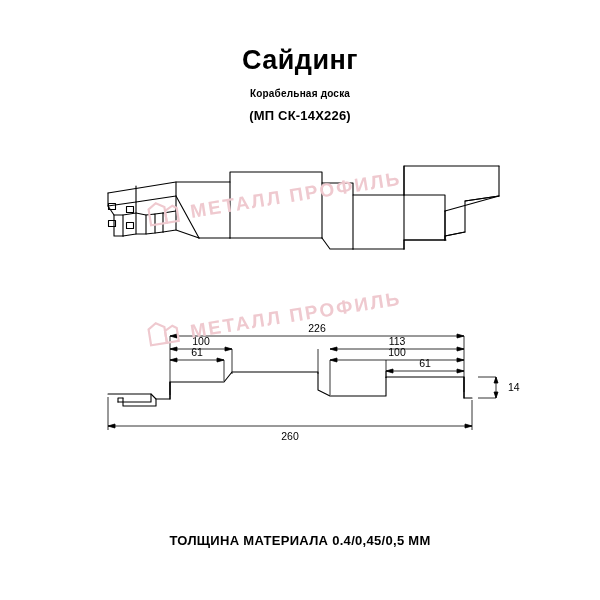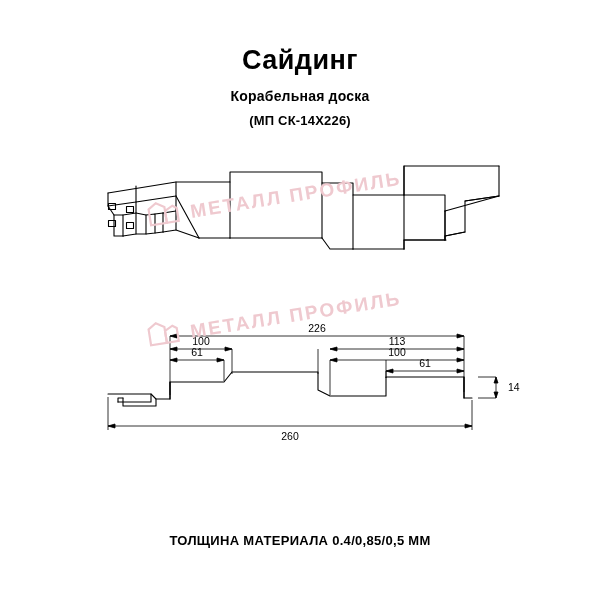--- a/index.html
+++ b/index.html
@@ -29,21 +29,21 @@
     text-align: center;
   }
   .title {
     font-size: 27px;
     font-weight: bold;
     letter-spacing: 0.5px;
     line-height: 1.1;
     margin: 0;
   }
   .subtitle {
-    font-size: 14px;
+    font-size: 10px;
     font-weight: bold;
     margin-top: 12px;
     letter-spacing: 0.2px;
   }
   .code {
     font-size: 13px;
     font-weight: bold;
     margin-top: 9px;
     letter-spacing: 0.2px;
   }
@@ -215,15 +215,15 @@
   </div>
 
   <div class="wm" style="left:145px; top:326px; transform:rotate(-9deg);">
     <svg width="34" height="28" viewBox="0 0 34 28" style="position:absolute;left:0;top:-4px;">
       <path d="M3,24 L3,8 L11,3 L19,8 L19,24 Z" fill="none" stroke="#efc9cf" stroke-width="2.2"></path>
       <path d="M19,24 L19,12 L27,8 L31,11 L31,24 Z" fill="none" stroke="#efc9cf" stroke-width="2.2"></path>
     </svg>
     <span class="wm-text" style="position:absolute;left:44px;top:2px;">МЕТАЛЛ ПРОФИЛЬ</span>
   </div>
 
-  <div class="footer">ТОЛЩИНА МАТЕРИАЛА 0.4/0,85/0,5 ММ</div>
+  <div class="footer">ТОЛЩИНА МАТЕРИАЛА 0.4/0,45/0,5 ММ</div>
 
 </div>
 
 </body></html>

